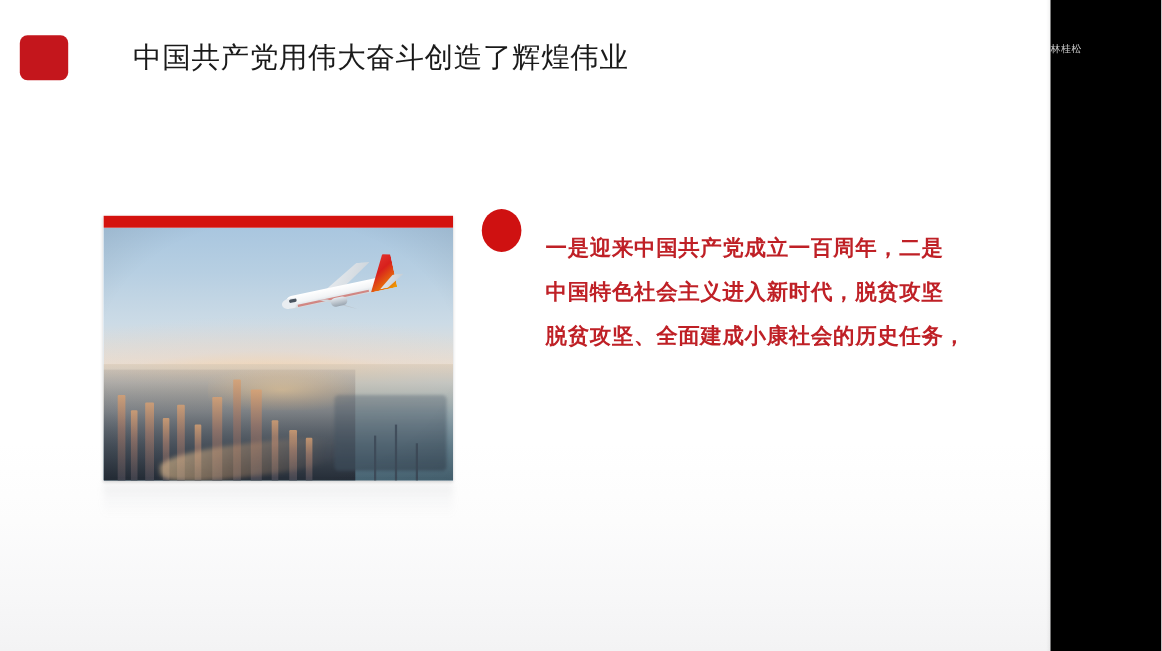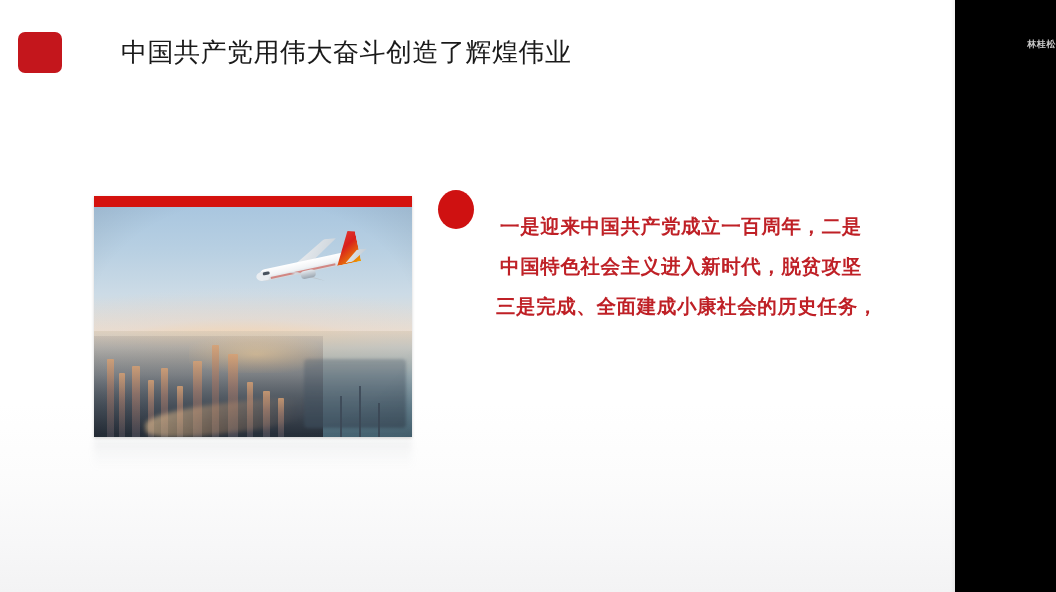--- a/index.html
+++ b/index.html
@@ -299,42 +299,41 @@
     width: 370px;
   }
   .tline {
     font-size: 19.5px;
     line-height: 40px;
     letter-spacing: 0.6px;
     white-space: nowrap;
     font-weight: 400;
   }
   .tline.dark { color: #1f2738; }
-  .tline.red  { color: #bf2026; font-weight: 600; text-align: center; }
+  .tline.red  { color: #bf2026; font-weight: 600; }
 
   
   #right-panel {
     position: absolute;
     left: 955px;
     top: 0;
     width: 101px;
     height: 592px;
     background: #000000;
   }
   #panel-watermark {
     position: absolute;
     left: 0;
     top: 38px;
     width: 101px;
-    text-align: right;
+    text-align: left;
     color: #e6e6e6;
     font-size: 9px;
     letter-spacing: 0.6px;
     opacity: 0.88;
-    font-weight: bold;
   }
   #panel-divider {
     position: absolute;
     left: 951px;
     top: 0;
     width: 4px;
     height: 592px;
     background: linear-gradient(to right, rgba(0,0,0,0) 0%, rgba(0,0,0,0.05) 100%);
   }
 </style>
@@ -390,21 +389,21 @@
       <div class="ph-vignette"></div>
     </div>
   </div>
   <div id="photo-reflection"></div>
 
   <div id="bullet-dot"></div>
 
   <div id="body-text">
     <div class="tline red">一是迎来中国共产党成立一百周年，二是</div>
     <div class="tline red">中国特色社会主义进入新时代，脱贫攻坚</div>
-    <div class="tline red">三是完成、全面建成小康社会的历史任务，</div>
+    <div class="tline red">脱贫攻坚、全面建成小康社会的历史任务，</div>
   </div>
 
   <div id="panel-divider"></div>
   <div id="right-panel">
     <div id="panel-watermark">林桂松</div>
   </div>
 
 </div>
 
 </body></html>

